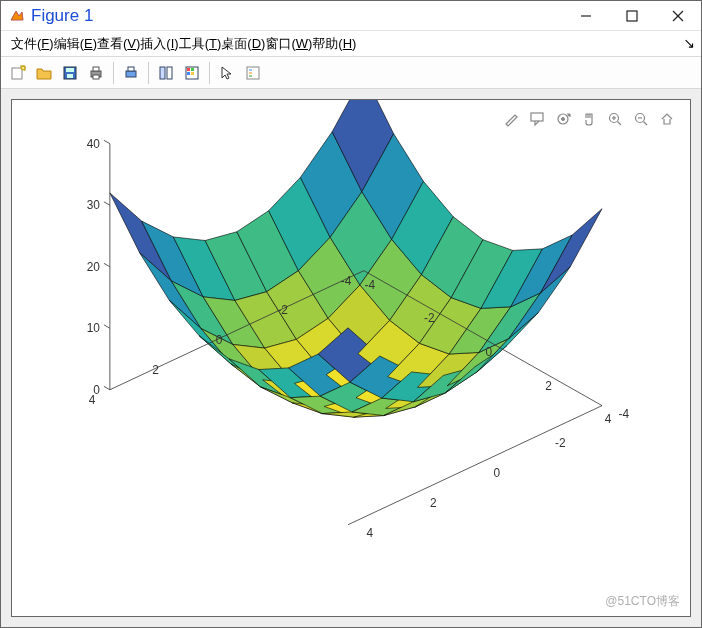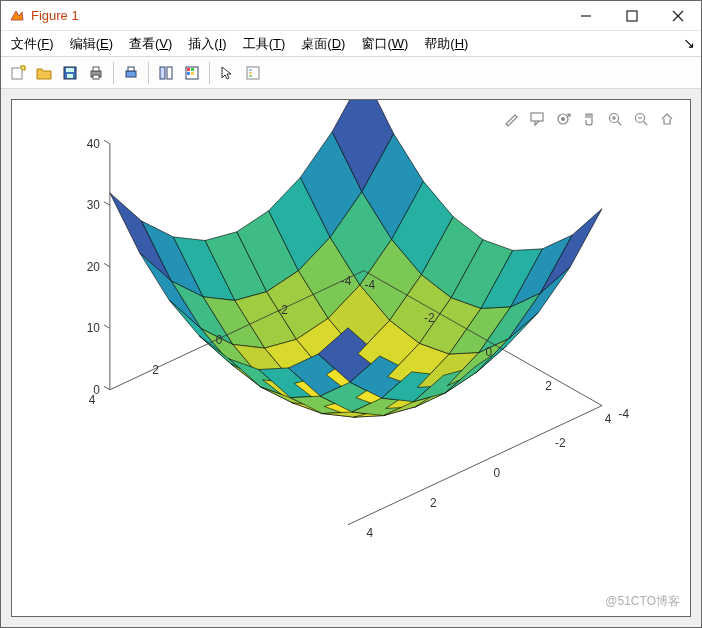--- a/index.html
+++ b/index.html
@@ -18,33 +18,33 @@
   
   .titlebar {
     height: 30px;
     background: #fff;
     display: flex;
     align-items: center;
     padding: 0 0 0 8px;
     border-bottom: 1px solid #e5e5e5;
   }
   .app-icon { width:16px; height:16px; margin-right:6px; }
-  .title-text { flex: 1; font-size:13px; color:#c2410c; }
+  .title-text { flex: 1; font-size:17px; color:#1d4ed8; }
   .win-btn {
     width: 46px; height: 30px;
     display:flex; align-items:center; justify-content:center;
     color:#222;
   }
   .win-btn svg { stroke:#222; }
   
   .menubar {
     height: 26px;
     display:flex;
     align-items:center;
-    gap: 16px;
+    gap: 0;
     padding: 0 10px;
     font-size: 13px;
     color:#000;
     border-bottom:1px solid #d9d9d9;
     position:relative;
   }
   .menu-item u { text-decoration: underline; }
   .menubar .dock-arrow {
     position:absolute; right:6px; top:4px; font-size:14px; color:#000;
   }

